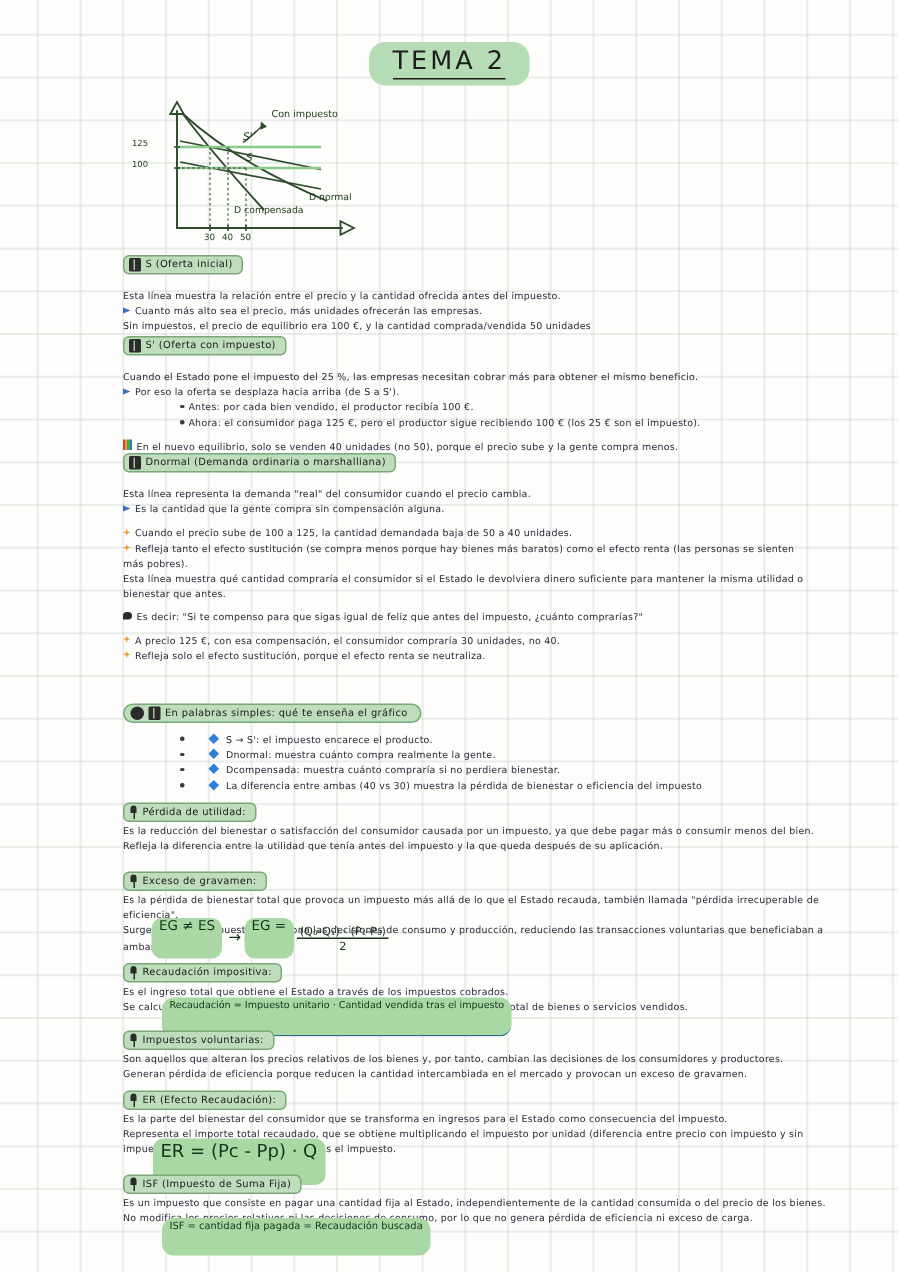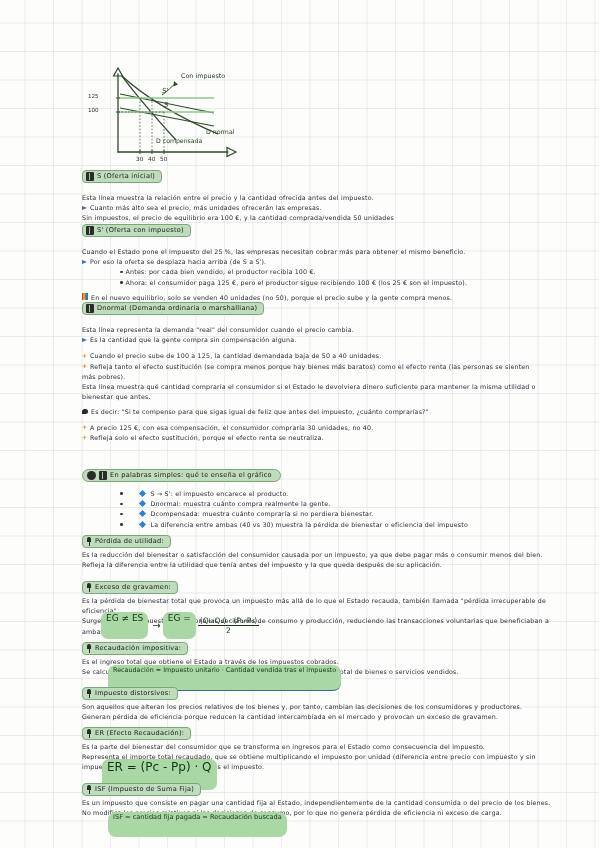--- a/index.html
+++ b/index.html
@@ -172,20 +172,25 @@
     border-bottom: 1.3px solid #2f6b8f;
   }
 </style>
 </head>
 <body>
 
 <div id="paper"></div>
 
 <div id="page">
 
+  <div class="title-wrap">
+    <div class="title-pill">
+      <span class="title-text">TEMA 2</span>
+    </div>
+  </div>
 
   <div class="chart-box">
     <svg width="190" height="112" viewBox="0 0 190 112">
 
       <g stroke="#2d4a2b" stroke-width="1.3" fill="none" stroke-linecap="round">
         <path d="M22,14 L22,92"></path>
         <path d="M22,92 L132,92"></path>
       </g>
       <path d="M22,8 L17.5,16 L26.5,16 Z" fill="none" stroke="#2d4a2b" stroke-width="1.2"></path>
       <path d="M140,92 L131,87.5 L131,96.5 Z" fill="none" stroke="#2d4a2b" stroke-width="1.2"></path>
@@ -334,21 +339,21 @@
     <div class="ln">Se calcula multiplicando el importe del impuesto por unidad por la cantidad total de bienes o servicios vendidos.</div>
   </div>
 
   <div class="formula" style="left:108px; top:665px; font-size:6.4px;">
     <span class="hl under" style="border-radius:8px;">Recaudación = Impuesto unitario · Cantidad vendida tras el impuesto</span>
   </div>
 
   <div class="blk" style="top:683px;">
     <div class="hdr">
       <span class="hdr-ico pin"></span>
-      <span class="hdr-txt">Impuesto distorsivos:</span>
+      <span class="hdr-txt">Impuestos voluntarias:</span>
     </div>
     <div class="ln wrap" style="width:478px;">Son aquellos que alteran los precios relativos de los bienes y, por tanto, cambian las decisiones de los consumidores y productores.</div>
     <div class="ln wrap" style="width:478px;">Generan pérdida de eficiencia porque reducen la cantidad intercambiada en el mercado y provocan un exceso de gravamen.</div>
   </div>
 
   <div class="blk" style="top:723px;">
     <div class="hdr">
       <span class="hdr-ico pin"></span>
       <span class="hdr-txt">ER (Efecto Recaudación):</span>
     </div>

